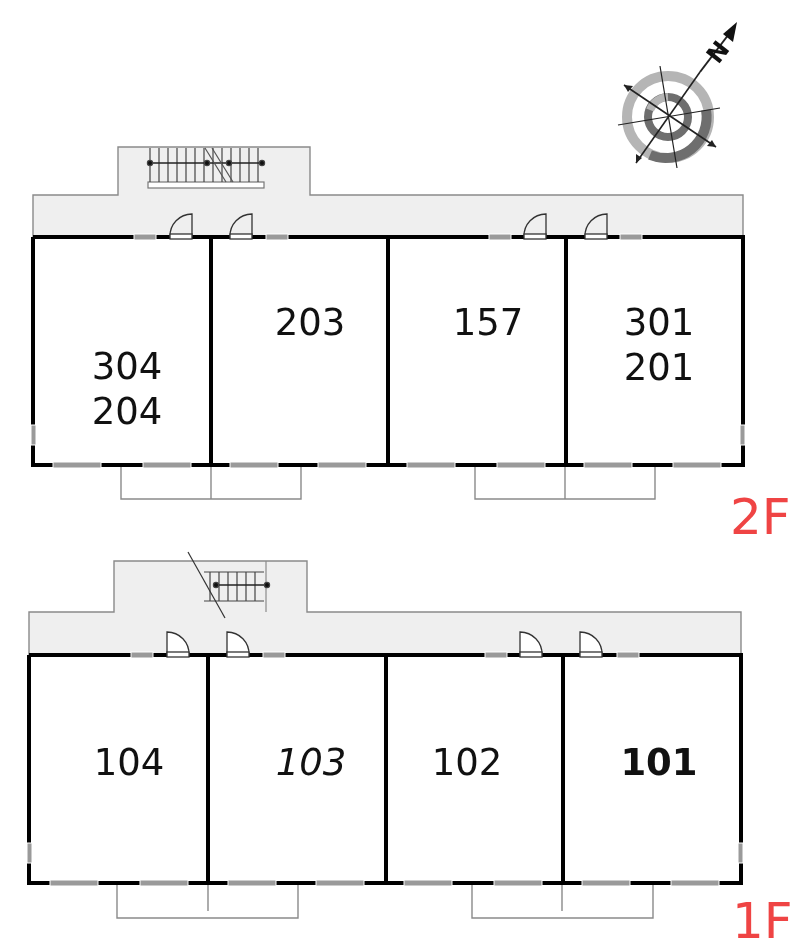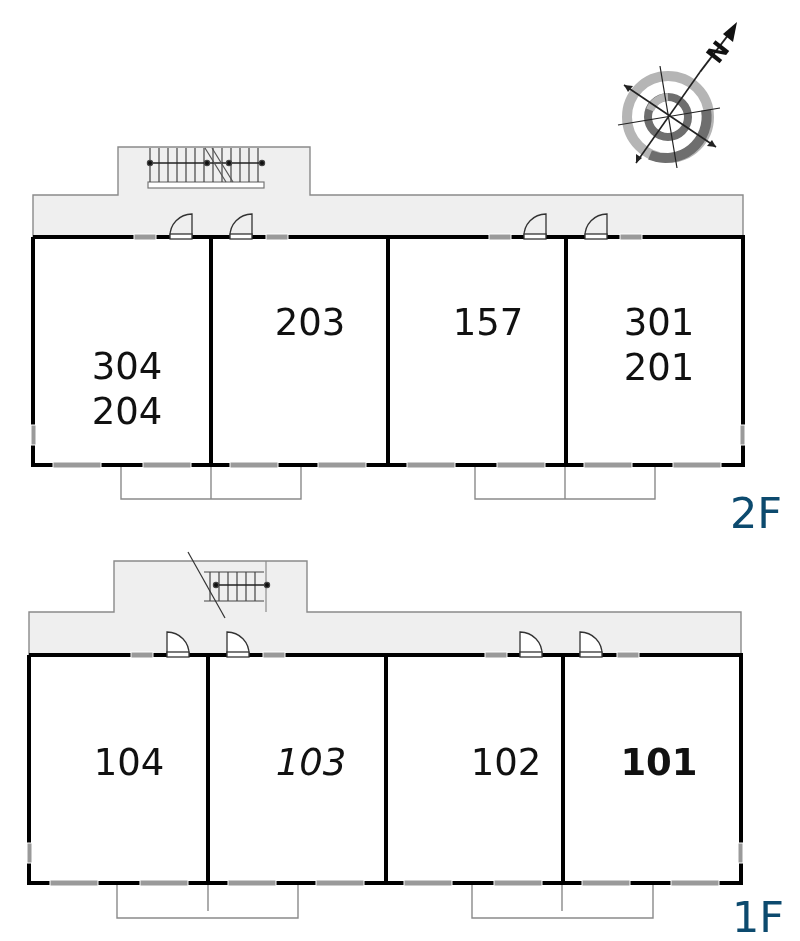--- a/index.html
+++ b/index.html
@@ -1,19 +1,19 @@
 <!DOCTYPE html>
 <html><head>
 <meta charset="utf-8">
 <style>
   html, body { margin:0; padding:0; background:#ffffff; }
   body { width:800px; height:941px; position:relative; overflow:hidden; font-family:"Liberation Sans", sans-serif; }
   svg { position:absolute; left:0; top:0; }
   .unit-label { position:absolute; font-family:"DejaVu Sans", sans-serif; font-size:37px; color:#111; text-align:center; line-height:45px; width:170px; letter-spacing:0px; }
-  .floor-label { position:absolute; font-family:"DejaVu Sans", sans-serif; font-size:43px; color:#0c4a6e; }
+  .floor-label { position:absolute; font-family:"DejaVu Sans", sans-serif; font-size:50px; color:#ef4444; }
 </style>
 </head>
 <body>
 
 <svg width="800" height="941" viewBox="0 0 800 941">
 
   <g>
     <circle cx="668" cy="117" r="41" fill="none" stroke="#b5b5b5" stroke-width="10"></circle>
     <path d="M 706 110 A 41 41 0 0 1 650 155" fill="none" stroke="#6e6e6e" stroke-width="10"></path>
     <circle cx="668" cy="117" r="20" fill="none" stroke="#6e6e6e" stroke-width="8"></circle>
@@ -166,19 +166,19 @@
   <div>201</div>
 </div>
 <div class="floor-label" style="left:730px; top:488px;">2F</div>
 
 <div class="unit-label" style="left:44px; top:740px;text-align:center;">
   <div>104</div>
 </div>
 <div class="unit-label" style="left:226px; top:740px;font-style:italic;">
   <div>103</div>
 </div>
-<div class="unit-label" style="left:421px; top:740px;">
+<div class="unit-label" style="left:382px; top:740px;">
   <div>102</div>
 </div>
 <div class="unit-label" style="left:574px; top:740px;font-weight:bold;">
   <div>101</div>
 </div>
 <div class="floor-label" style="left:732px; top:892px;">1F</div>
 
 </body></html>

